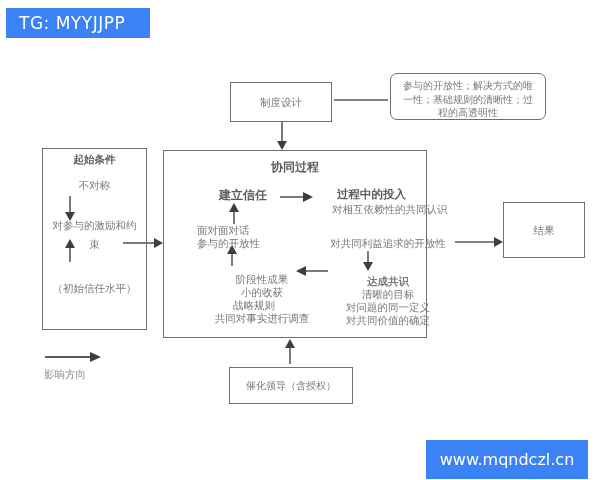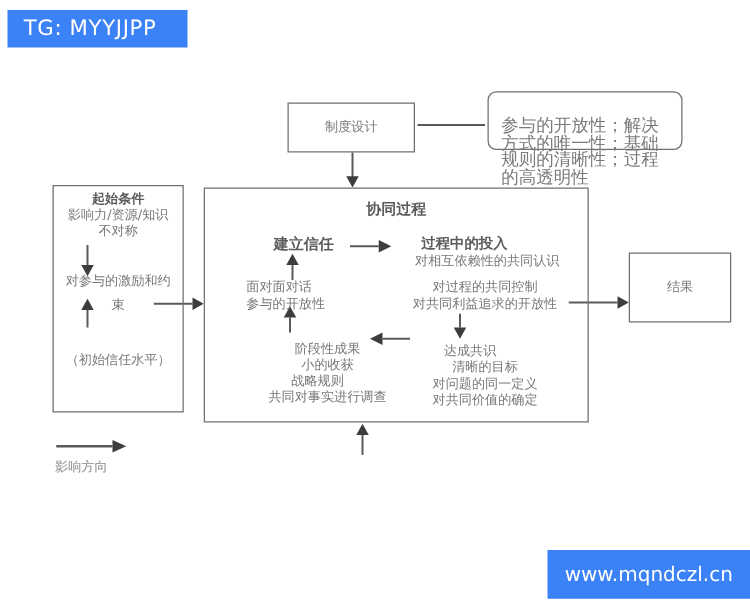--- a/index.html
+++ b/index.html
@@ -1,29 +1,29 @@
 <!DOCTYPE html>
 <html><head>
 <meta charset="utf-8">
 <style>
   html,body{margin:0;padding:0;background:#ffffff;}
   .canvas{position:relative;width:600px;height:480px;background:#ffffff;overflow:hidden;
           font-family:"DejaVu Sans","Liberation Sans",sans-serif;}
   .badge{position:absolute;background:#3b82f6;color:#ffffff;display:flex;align-items:center;}
   .badge-tl{left:6px;top:8px;width:131px;height:30px;font-size:17px;padding-left:13px;letter-spacing:0.5px;}
-  .badge-br{left:438px;top:440px;width:162px;height:39px;font-size:16px;justify-content:center;}
+  .badge-br{left:426px;top:440px;width:162px;height:39px;font-size:16px;justify-content:center;}
   .box{position:absolute;border:1.5px solid #6f6f6f;background:transparent;box-sizing:border-box;}
   .txt{position:absolute;color:#787878;font-size:10.5px;line-height:13px;white-space:nowrap;}
   .txt-c{text-align:center;white-space:normal;}
   .bold{color:#5c5c5c;font-weight:bold;}
   .arrows{position:absolute;left:0;top:0;pointer-events:none;}
   .arrows line{stroke:#5a5a5a;stroke-width:1.6;}
   .arrows polygon{fill:#3d3d3d;}
-  .note{border-radius:7px;font-size:14px;line-height:13.5px;color:#7a7a7a;text-align:left;
-        padding:21px 10px;}
+  .note{border-radius:7px;font-size:10px;line-height:13.5px;color:#7a7a7a;text-align:center;
+        padding:5px 10px;}
 </style>
 </head>
 <body>
 
 <div class="canvas">
 
   <div class="badge badge-tl">TG: MYYJJPP</div>
   <div class="badge badge-br">www.mqndczl.cn</div>
 
   <svg class="arrows" width="600" height="480">
@@ -83,52 +83,53 @@
   <div class="box" style="left:230px;top:82px;width:102px;height:40px;">
     <div class="txt txt-c" style="left:0;right:0;top:13px;">制度设计</div>
   </div>
 
   <div class="box note" style="left:390px;top:73px;width:156px;height:47px;">
     <span>参与的开放性；解决方式的唯一性；基础规则的清晰性；过程的高透明性</span>
   </div>
 
   <div class="box" style="left:18px;top:148px;width:105px;height:182px;margin-left:24px;">
     <div class="txt txt-c bold" style="left:0;right:0;top:4px;">起始条件</div>
-    <div class="txt txt-c" style="left:0;right:0;top:17px;">影响力/资源/知识</div>
     <div class="txt txt-c" style="left:0;right:0;top:30px;">不对称</div>
     <div class="txt txt-c" style="left:0;right:0;top:70px;">对参与的激励和约</div>
     <div class="txt txt-c" style="left:0;right:0;top:89px;">束</div>
     <div class="txt txt-c" style="left:0;right:0;top:133px;">（初始信任水平）</div>
   </div>
 
-  <div class="box" style="left:163px;top:150px;width:308px;height:188px;">
+  <div class="box" style="left:163px;top:150px;width:264px;height:188px;">
     <div class="txt txt-c bold" style="left:0;right:0;top:10px;font-size:12px;">协同过程</div>
 
     <div class="txt bold" style="left:55px;top:38px;font-size:12px;">建立信任</div>
 
     <div class="txt bold" style="left:173px;top:37px;font-size:11.5px;">过程中的投入</div>
     <div class="txt" style="left:168px;top:52px;">对相互依赖性的共同认识</div>
 
     <div class="txt" style="left:33px;top:73px;">面对面对话</div>
     <div class="txt" style="left:33px;top:86px;">参与的开放性</div>
 
-    <div class="txt txt-c" style="left:160px;top:73px;width:128px;">对过程的共同控制</div>
     <div class="txt txt-c" style="left:160px;top:86px;width:128px;">对共同利益追求的开放性</div>
 
     <div class="txt txt-c" style="left:38px;top:122px;width:120px;">阶段性成果</div>
     <div class="txt txt-c" style="left:38px;top:135px;width:120px;">小的收获</div>
     <div class="txt txt-c" style="left:30px;top:148px;width:120px;">战略规则</div>
     <div class="txt txt-c" style="left:38px;top:161px;width:120px;">共同对事实进行调查</div>
 
-    <div class="txt txt-c" style="left:148px;top:124px;width:128px;">达成共识</div>
+    <div class="txt txt-c" style="left:160px;top:124px;width:128px;font-weight:bold;">达成共识</div>
     <div class="txt txt-c" style="left:160px;top:150px;width:128px;">对问题的同一定义</div>
     <div class="txt txt-c" style="left:160px;top:137px;width:128px;">清晰的目标</div>
     <div class="txt txt-c" style="left:160px;top:163px;width:128px;">对共同价值的确定</div>
   </div>
 
   <div class="box" style="left:503px;top:202px;width:82px;height:56px;">
     <div class="txt txt-c" style="left:0;right:0;top:21px;">结果</div>
   </div>
 
+  <div class="box" style="left:229px;top:367px;width:124px;height:37px;">
+    <div class="txt txt-c" style="left:0;right:0;top:11px;font-size:10px;">催化领导（含授权）</div>
+  </div>
 
   <div class="txt" style="left:44px;top:368px;color:#8a8a8a;">影响方向</div>
 
 </div>
 
 </body></html>

